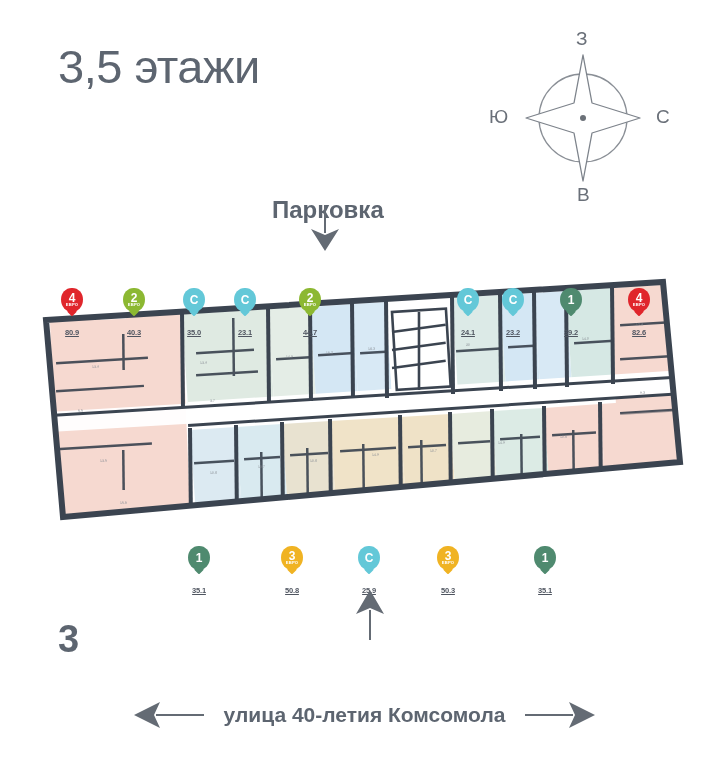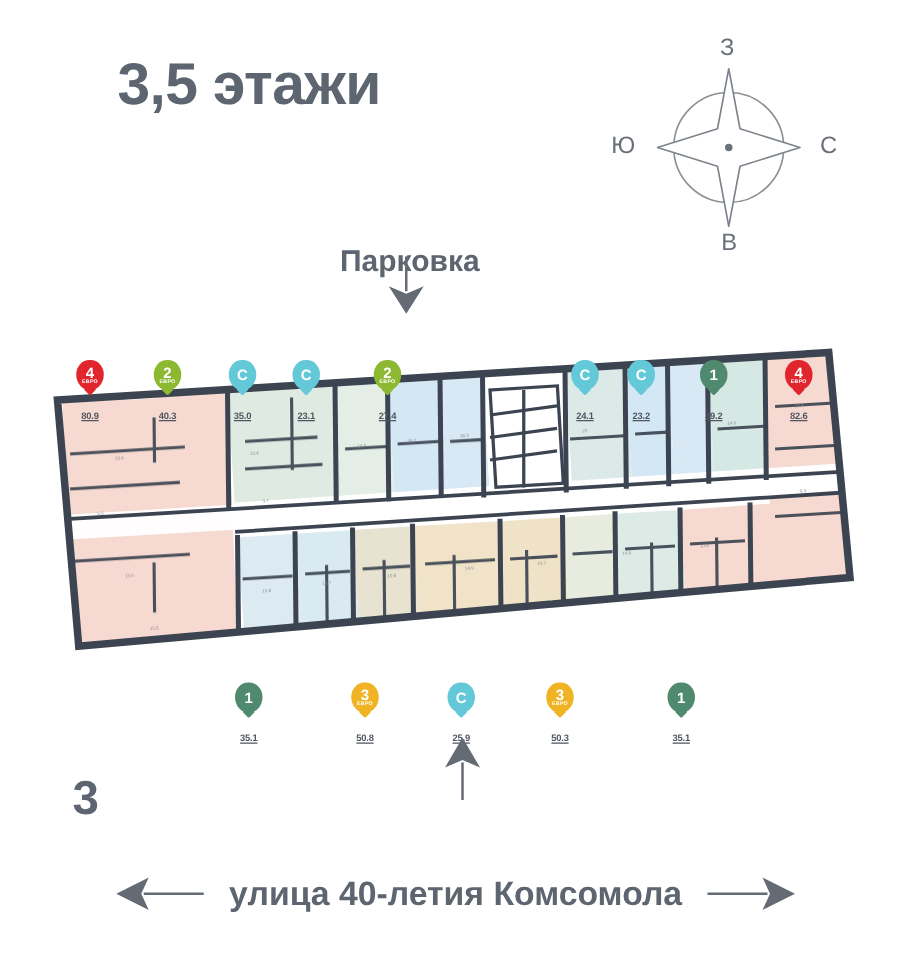--- a/index.html
+++ b/index.html
@@ -13,25 +13,24 @@
     font-family: "Liberation Sans", sans-serif;
     color: #5b626b;
     overflow: hidden;
   }
 
   
   #floor-title {
     position: absolute;
     left: 58px; top: 43px;
     font-size: 47px;
-    font-weight: 700;
+    font-weight: 400;
     letter-spacing: -0.5px;
     color: #5d6570;
     line-height: 1;
-    margin-left: 36px;
   }
 
   
   #compass {
     position: absolute;
     left: 487px; top: 28px;
     width: 190px; height: 185px;
   }
   #compass .lbl {
     position: absolute;
@@ -79,21 +78,21 @@
   #street-row {
     position: absolute;
     left: 52px; top: 695px;
     width: 625px; height: 40px;
     display: flex;
     align-items: center;
     justify-content: center;
     gap: 18px;
   }
   #street-name {
-    font-size: 27px;
+    font-size: 21px;
     font-weight: 700;
     color: #5d6570;
     white-space: nowrap;
     text-align: center;
   }
 
   
   #plan {
     position: absolute;
     left: 0; top: 262px;
@@ -358,21 +357,21 @@
         <div class="pin" style="background: rgb(99, 200, 216);">
           <div class="rooms">C</div>
         </div>
         <div class="area">23.1</div>
       </div>
       <div class="badge" style="left: 310px; top: 26px;">
         <div class="pin" style="background: rgb(140, 184, 50);">
           <div class="rooms">2</div>
           <div class="euro">ЕВРО</div>
         </div>
-        <div class="area">27.4</div>
+        <div class="area">44.7</div>
       </div>
       <div class="badge" style="left: 468px; top: 26px;">
         <div class="pin" style="background: rgb(99, 200, 216);">
           <div class="rooms">C</div>
         </div>
         <div class="area">24.1</div>
       </div>
       <div class="badge" style="left: 513px; top: 26px;">
         <div class="pin" style="background: rgb(99, 200, 216);">
           <div class="rooms">C</div>

